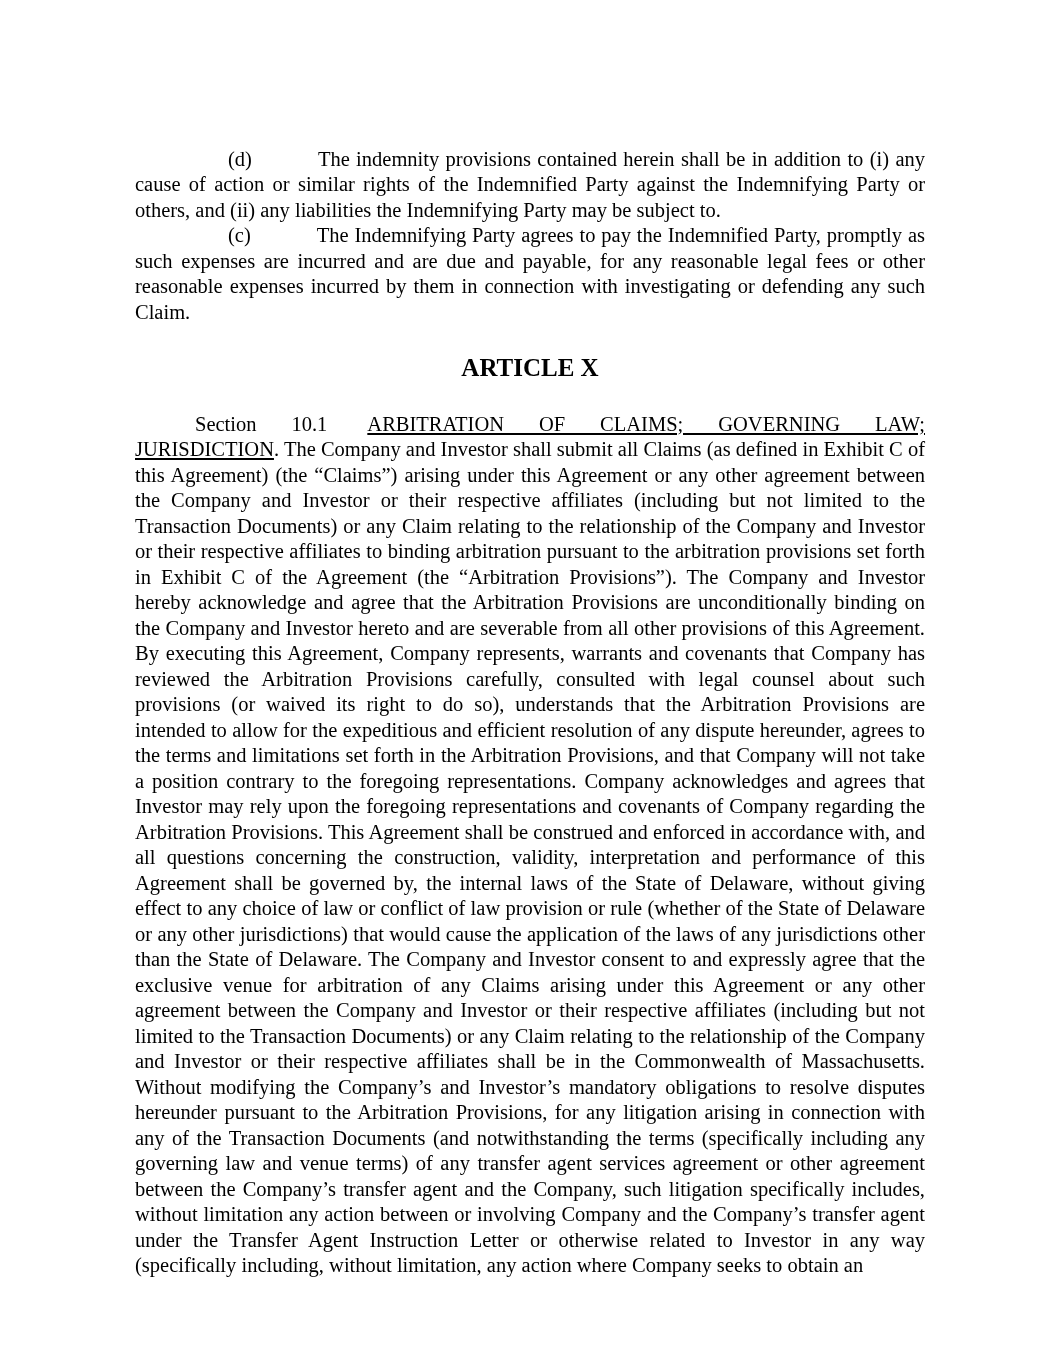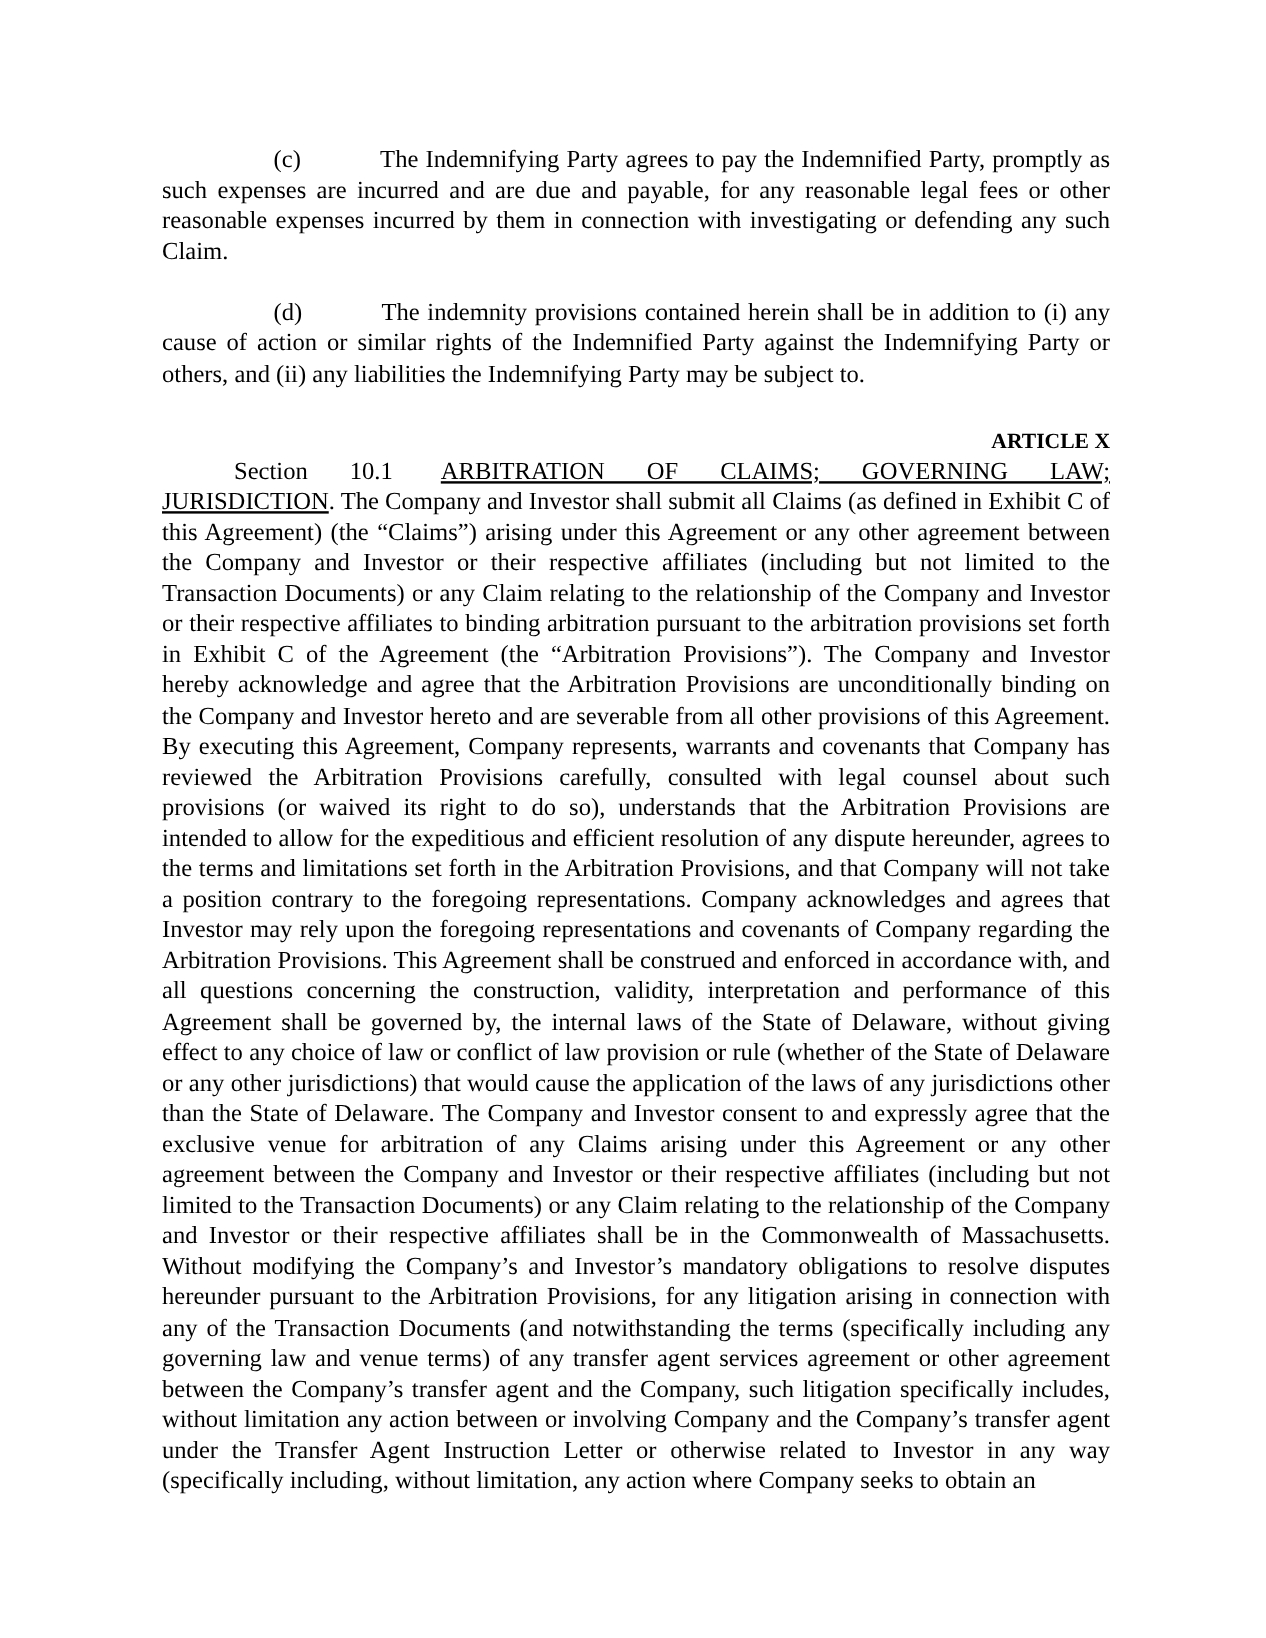--- a/index.html
+++ b/index.html
@@ -27,38 +27,39 @@
   .tab-gap {
     display: inline-block;
     width: 66px;
   }
   .tab-gap-small {
     display: inline-block;
     width: 40px;
   }
   .article-heading {
     margin-top: 30px;
-    text-align: right;
+    text-align: center;
     font-weight: bold;
-    font-size: 18px;
+    font-size: 25px;
     line-height: 25.5px;
   }
   .section-para {
+    margin-top: 31px;
     text-indent: 60px;
   }
   .underlined { text-decoration: underline; }
 </style>
 </head>
 <body>
 
 <div class="page">
 
+  <p class="body-para para-d"><span>(d)</span><span class="tab-gap"></span><span>The indemnity provisions contained herein shall be in addition to (i) any cause of action or similar rights of the Indemnified Party against the Indemnifying Party or others, and (ii) any liabilities the Indemnifying Party may be subject to.</span></p>
+
   <p class="body-para para-c"><span>(c)</span><span class="tab-gap"></span><span>The Indemnifying Party agrees to pay the Indemnified Party, promptly as such expenses are incurred and are due and payable, for any reasonable legal fees or other reasonable expenses incurred by them in connection with investigating or defending any such Claim.</span></p>
-
-  <p class="body-para para-d"><span>(d)</span><span class="tab-gap"></span><span>The indemnity provisions contained herein shall be in addition to (i) any cause of action or similar rights of the Indemnified Party against the Indemnifying Party or others, and (ii) any liabilities the Indemnifying Party may be subject to.</span></p>
 
   <div class="article-heading">
     <div>ARTICLE X</div>
   </div>
 
   <p class="body-para section-para"><span>Section 10.1</span><span class="tab-gap-small"></span><span class="underlined">ARBITRATION OF CLAIMS; GOVERNING LAW; JURISDICTION</span><span>. The Company and Investor shall submit all Claims (as defined in Exhibit C of this Agreement) (the “Claims”) arising under this Agreement or any other agreement between the Company and Investor or their respective affiliates (including but not limited to the Transaction Documents) or any Claim relating to the relationship of the Company and Investor or their respective affiliates to binding arbitration pursuant to the arbitration provisions set forth in Exhibit C of the Agreement (the “Arbitration Provisions”). The Company and Investor hereby acknowledge and agree that the Arbitration Provisions are unconditionally binding on the Company and Investor hereto and are severable from all other provisions of this Agreement. By executing this Agreement, Company represents, warrants and covenants that Company has reviewed the Arbitration Provisions carefully, consulted with legal counsel about such provisions (or waived its right to do so), understands that the Arbitration Provisions are intended to allow for the expeditious and efficient resolution of any dispute hereunder, agrees to the terms and limitations set forth in the Arbitration Provisions, and that Company will not take a position contrary to the foregoing representations. Company acknowledges and agrees that Investor may rely upon the foregoing representations and covenants of Company regarding the Arbitration Provisions. This Agreement shall be construed and enforced in accordance with, and all questions concerning the construction, validity, interpretation and performance of this Agreement shall be governed by, the internal laws of the State of Delaware, without giving effect to any choice of law or conflict of law provision or rule (whether of the State of Delaware or any other jurisdictions) that would cause the application of the laws of any jurisdictions other than the State of Delaware. The Company and Investor consent to and expressly agree that the exclusive venue for arbitration of any Claims arising under this Agreement or any other agreement between the Company and Investor or their respective affiliates (including but not limited to the Transaction Documents) or any Claim relating to the relationship of the Company and Investor or their respective affiliates shall be in the Commonwealth of Massachusetts. Without modifying the Company’s and Investor’s mandatory obligations to resolve disputes hereunder pursuant to the Arbitration Provisions, for any litigation arising in connection with any of the Transaction Documents (and notwithstanding the terms (specifically including any governing law and venue terms) of any transfer agent services agreement or other agreement between the Company’s transfer agent and the Company, such litigation specifically includes, without limitation any action between or involving Company and the Company’s transfer agent under the Transfer Agent Instruction Letter or otherwise related to Investor in any way (specifically including, without limitation, any action where Company seeks to obtain an</span></p>
 
 </div>
 
 </body></html>

